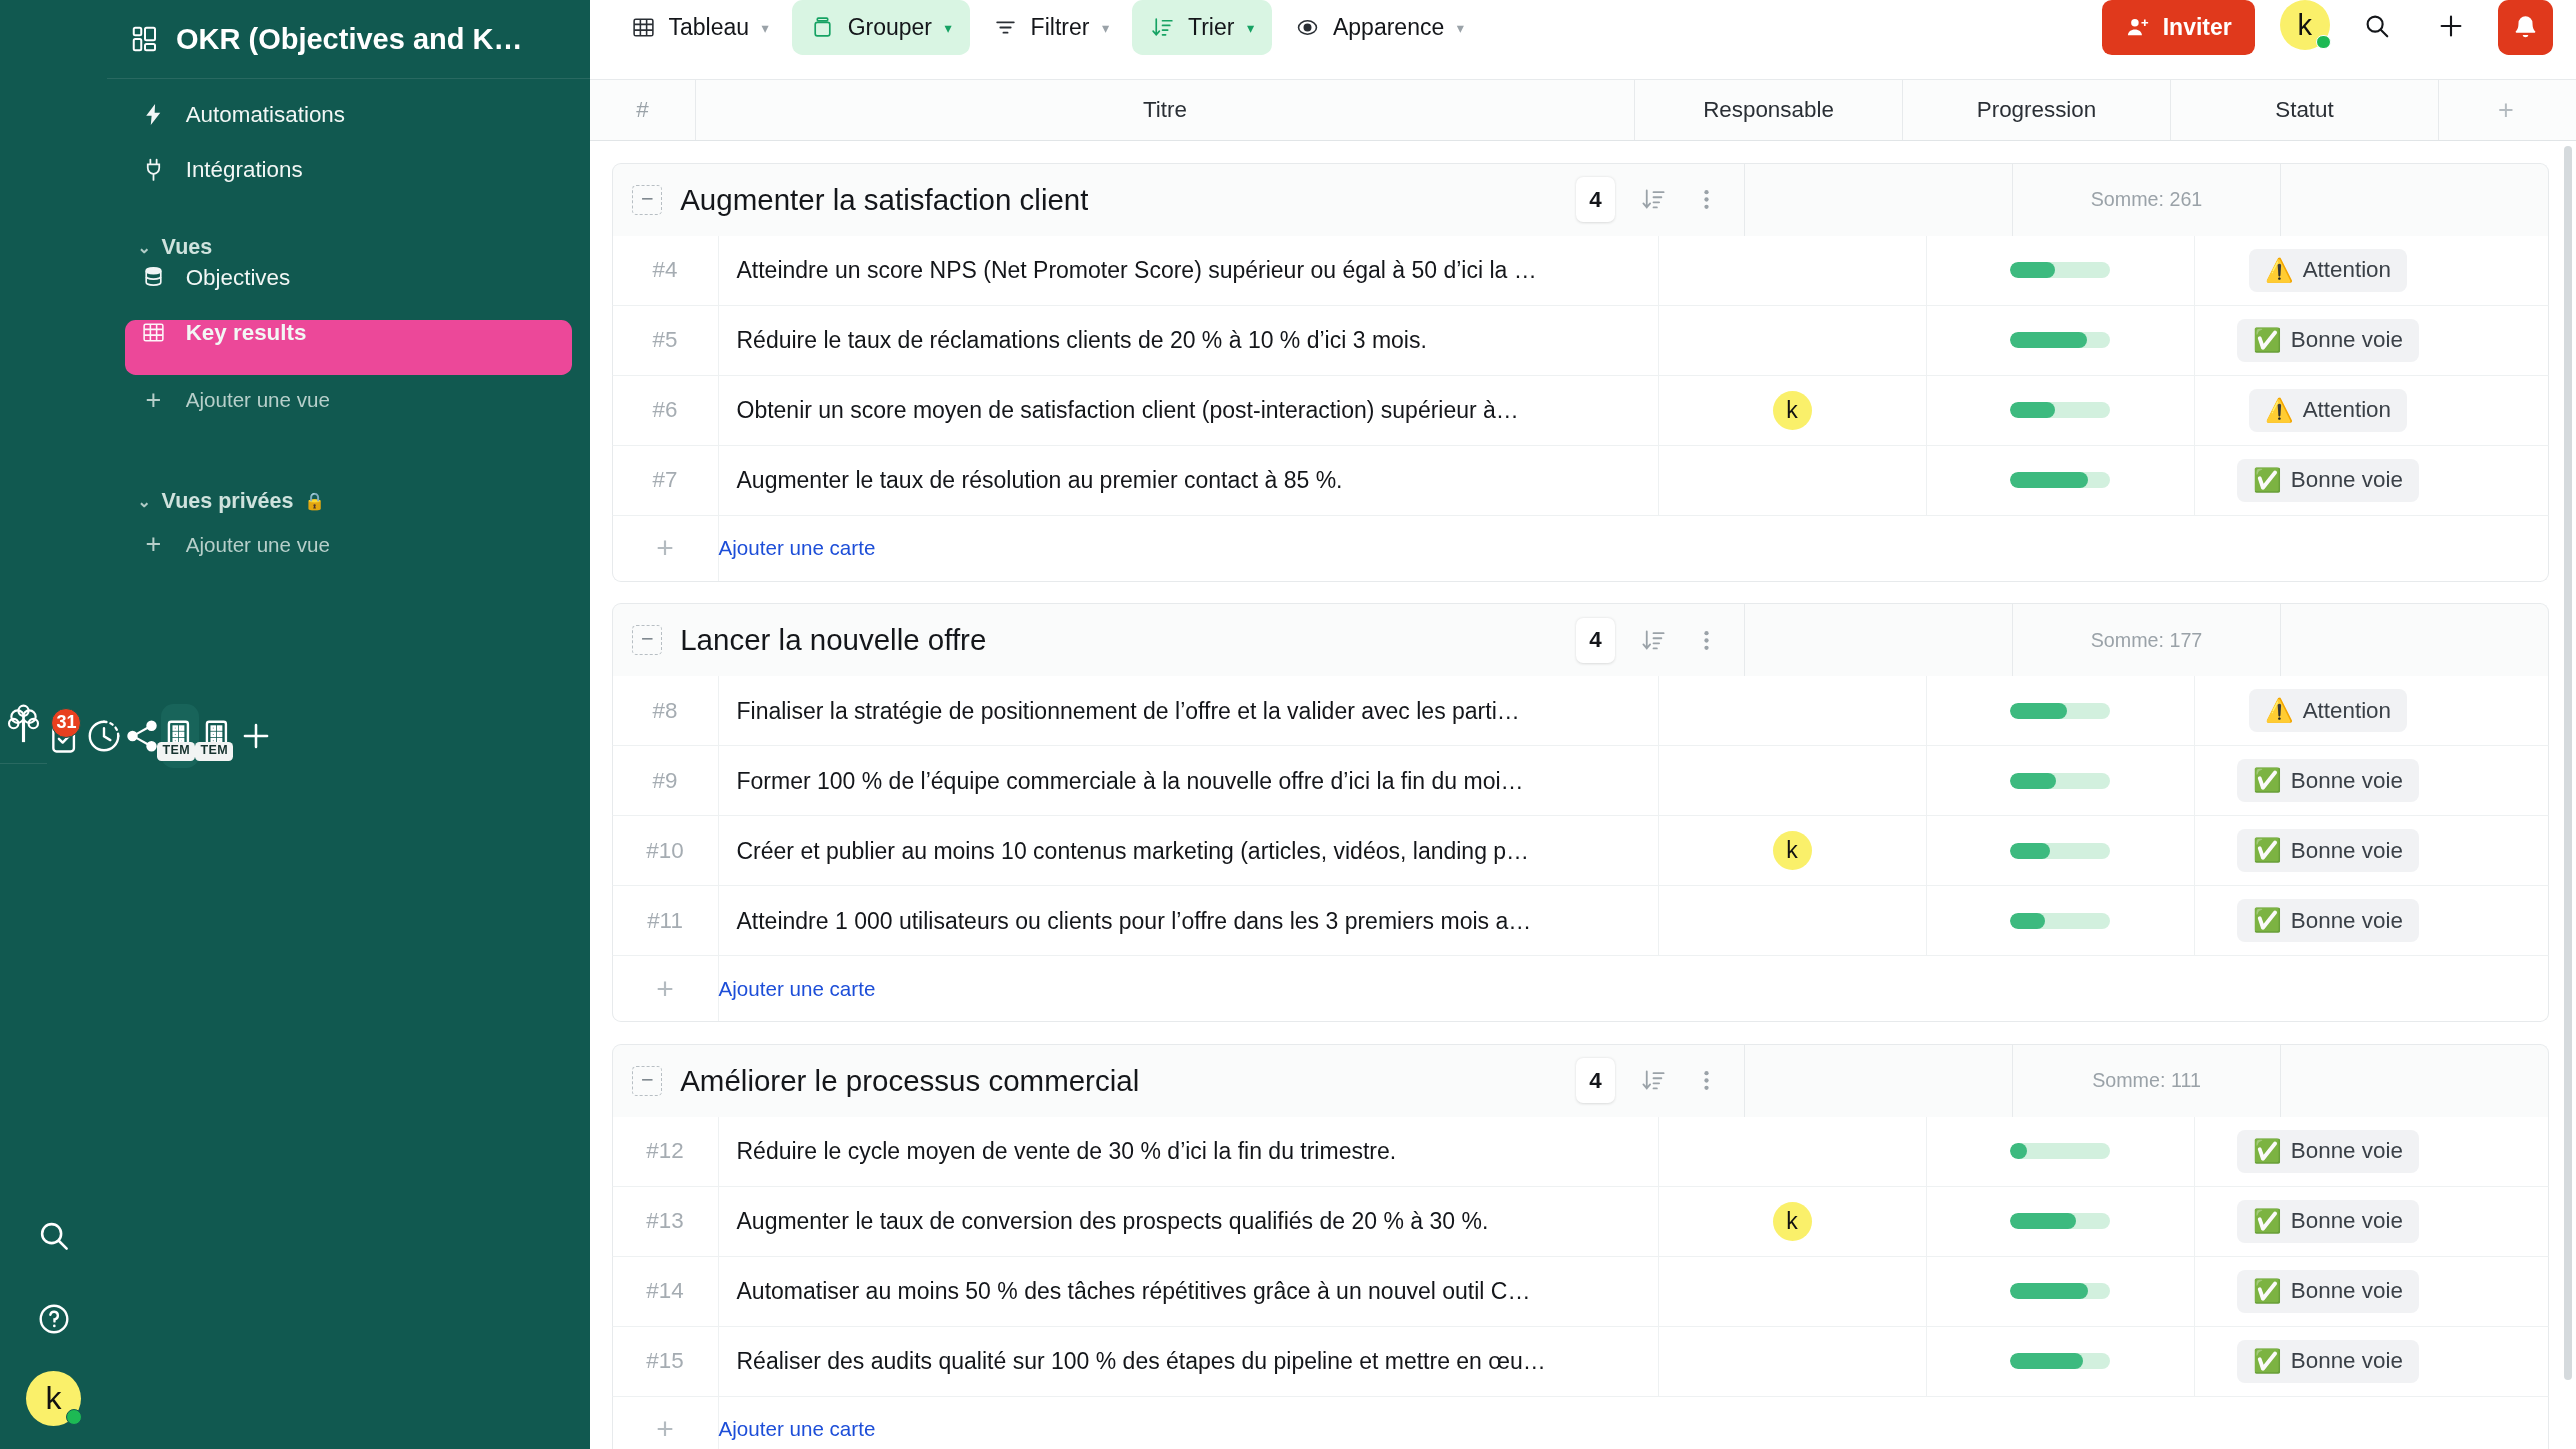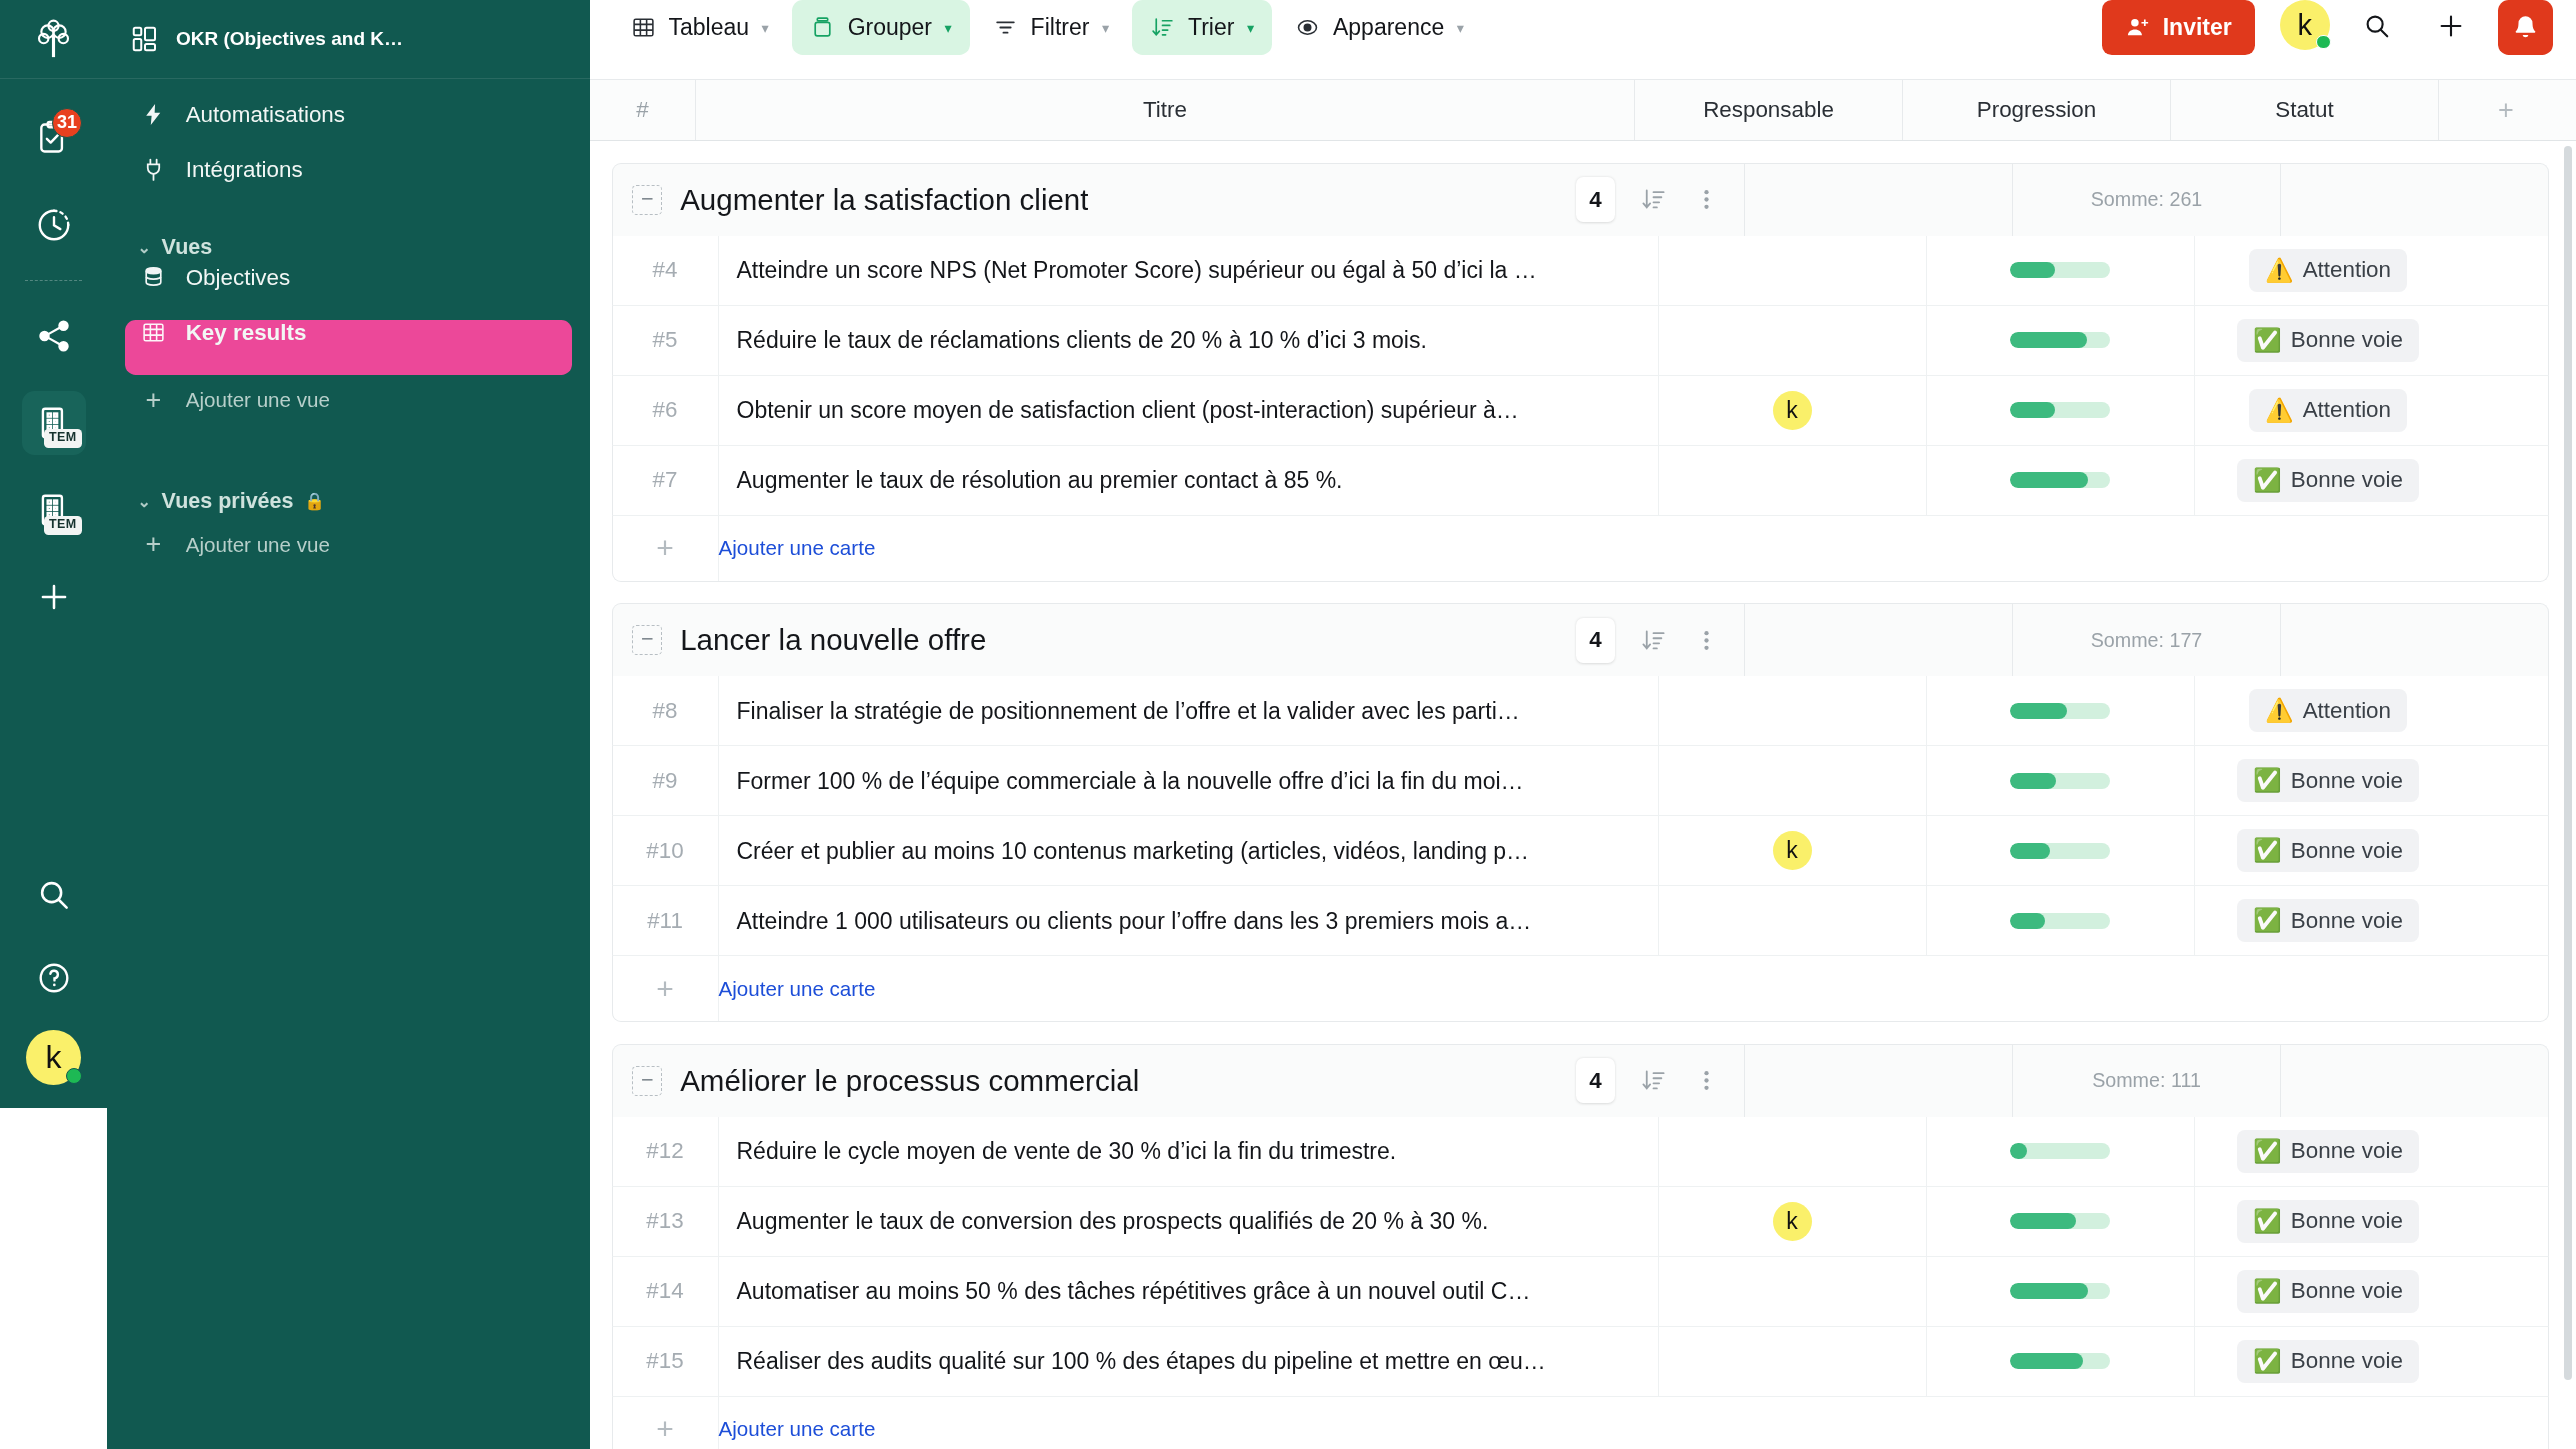--- a/index.html
+++ b/index.html
@@ -6,23 +6,23 @@
   html, body {
     width: 2576px; height: 1449px;
     font-family: "Liberation Sans", sans-serif;
     background: #ffffff;
     overflow: hidden;
   }
   .app { display: flex; width: 2576px; height: 1449px; }
 
   
   .rail {
-    width: 107px; flex: 0 0 107px; height: 1108px;
+    width: 107px; flex: 0 0 107px; height: 1449px;
     background: #115950;
-    display: flex; flex-direction: column; align-items: center;
+    display: flex; flex-direction: row; align-items: center;
     position: relative;
   }
   .rail-logo {
     width: 107px; height: 79px;
     display: flex; align-items: center; justify-content: center;
     border-bottom: 0.9px solid rgba(255,255,255,.10);
   }
   .rail-logo svg { width: 47px; height: 47px; }
   .rail-item {
     width: 64px; height: 64px; margin-top: 23px;
@@ -71,21 +71,21 @@
     width: 483px; flex: 0 0 483px; height: 1449px;
     background: #115950; color: #fff;
     display: flex; flex-direction: column;
   }
   .sb-head {
     height: 79px; display: flex; align-items: center; gap: 16px;
     padding: 0 23px; border-bottom: 0.9px solid rgba(255,255,255,.10);
   }
   .sb-head svg { width: 30px; height: 30px; flex: 0 0 30px; }
   .sb-title {
-    font-size: 19px; font-weight: 700; white-space: nowrap;
+    font-size: 29px; font-weight: 700; white-space: nowrap;
     overflow: hidden; text-overflow: ellipsis;
   }
   .sb-body { padding: 23px 18px 0 18px; }
   .sb-row {
     display: flex; align-items: flex-start; gap: 19.7px;
     height: 55px; padding: 0 16px; border-radius: 10.7px; cursor: pointer;
     font-size: 22.4px; color: #f2f7f5;
   }
   .sb-row svg { width: 25px; height: 25px; flex: 0 0 25px; opacity: .95; }
   .sb-row.active { background: #ec4899; font-weight: 700; }

